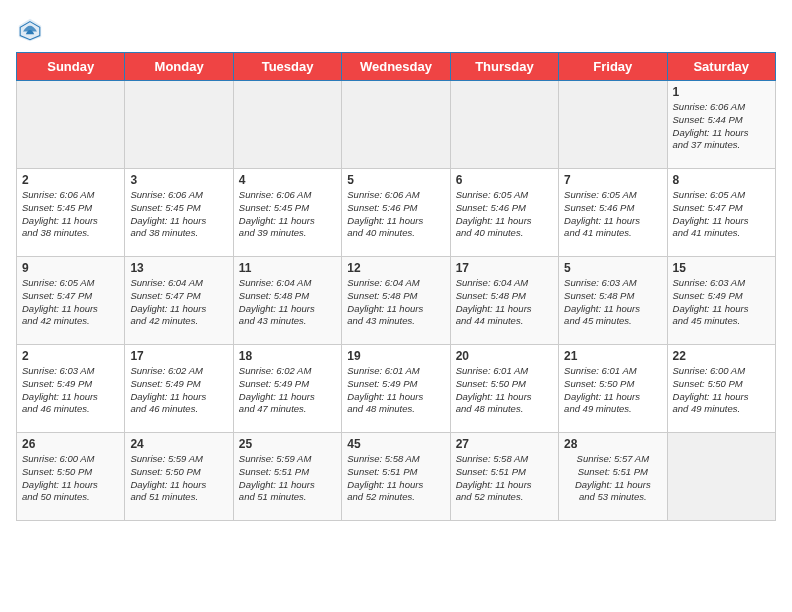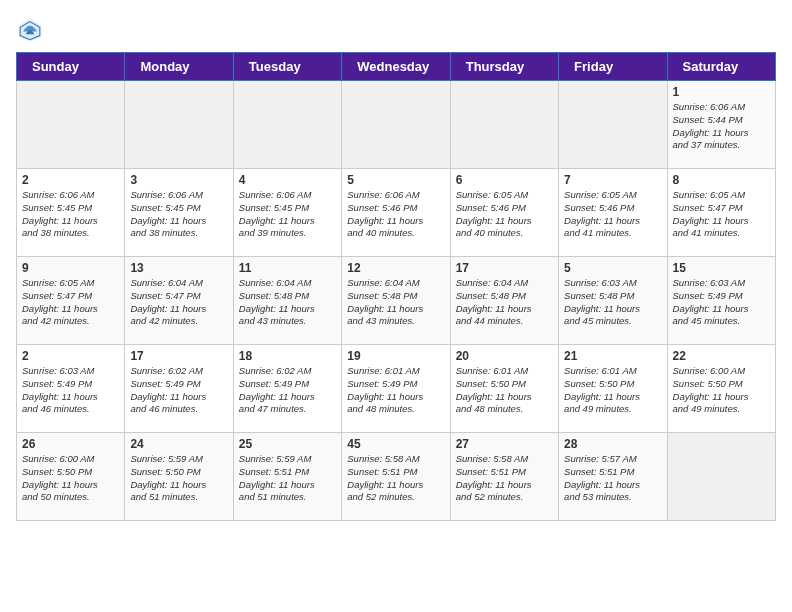--- a/index.html
+++ b/index.html
@@ -52,26 +52,26 @@
     .location {
       font-size: 14px;
       color: #555;
     }
     .calendar {
       width: 100%;
       border-collapse: collapse;
       border: 1px solid #ccc;
     }
     .calendar th {
-      background: #4c1d95;
+      background: #ef4444;
       color: #fff;
       font-size: 13px;
       font-weight: bold;
       padding: 6px 15px;
-      text-align: left;
+      text-align: center;
       border: 1px solid #2b7bb9;
     }
     .calendar td {
       vertical-align: top;
       border: 1px solid #ccc;
       padding: 4px 5px;
       width: 108px;
       height: 88px;
       font-size: 10px;
       color: #333;
@@ -333,21 +333,21 @@
         </td>
         <td>
           <span class="day-number">27</span>
           <div class="day-info" style="white-space: pre-line;">Sunrise: 5:58 AM
 Sunset: 5:51 PM
 Daylight: 11 hours
 and 52 minutes.</div>
         </td>
         <td>
           <span class="day-number">28</span>
-          <div class="day-info" style="white-space: pre-line;">Sunrise: 5:57 AM
+          <div class="day-info" style="white-space: pre-line; text-align: center;">Sunrise: 5:57 AM
 Sunset: 5:51 PM
 Daylight: 11 hours
 and 53 minutes.</div>
         </td>
         <td class="empty-cell"></td>
       </tr>
     </tbody>
 </table>
 
 </body></html>

